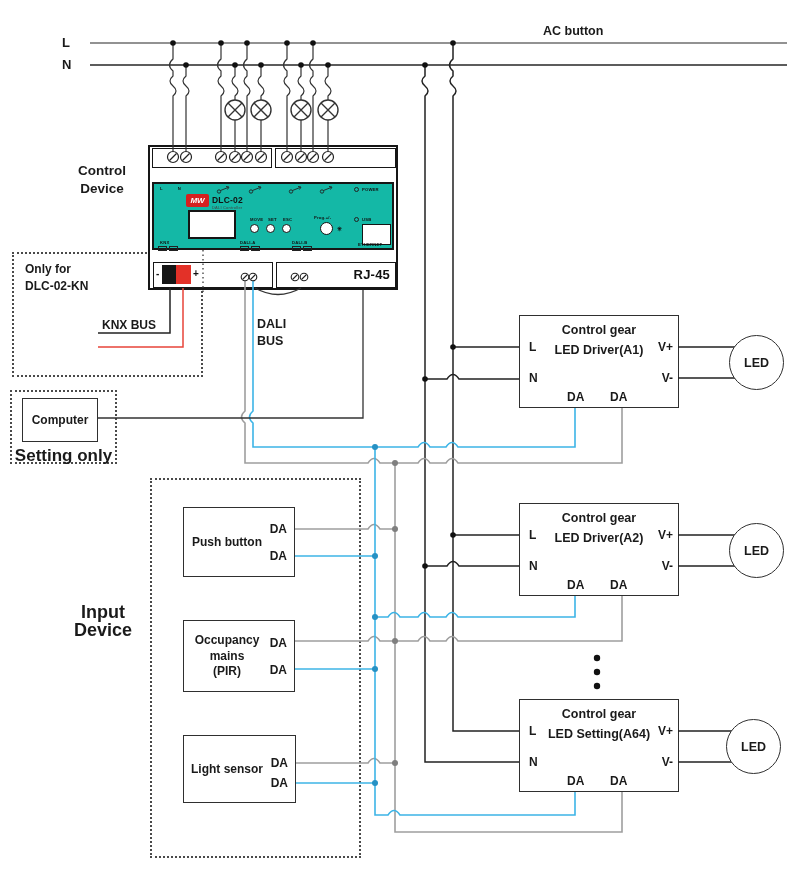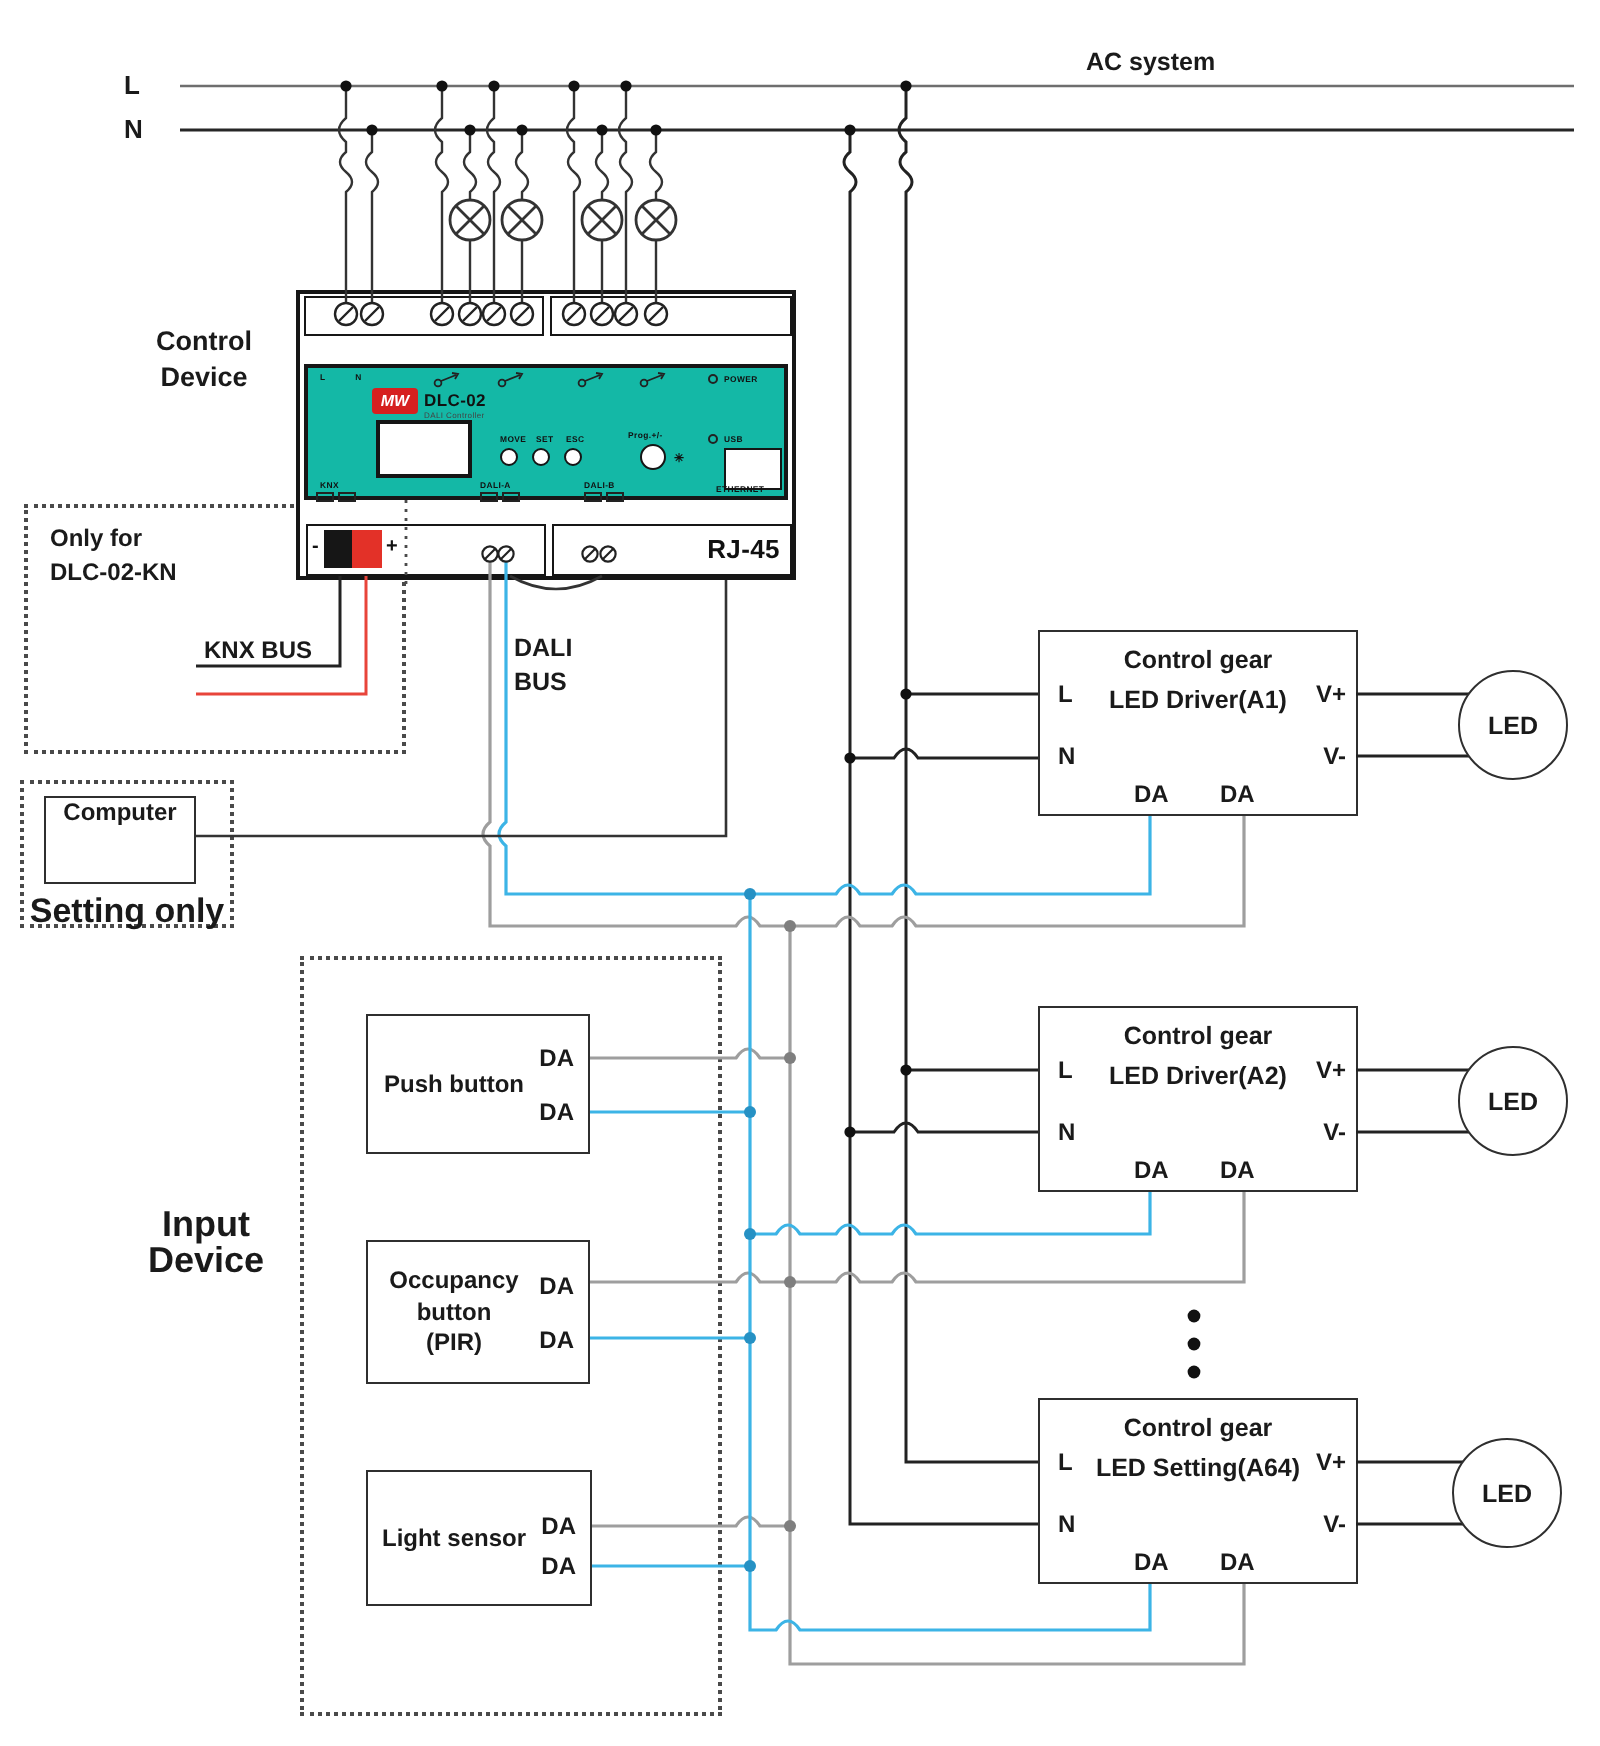--- a/index.html
+++ b/index.html
@@ -42,42 +42,42 @@
 <body>
 
 <div id="stage">
 
   <div class="dashedbox" style="left:12px;top:252px;width:191px;height:125px;"></div>
   <div class="dashedbox" style="left:10px;top:390px;width:107px;height:74px;"></div>
   <div class="dashedbox" style="left:150px;top:478px;width:211px;height:380px;"></div>
 
   <div class="lbl b700" style="left:62px;top:35px;font-size:13px;">L</div>
   <div class="lbl b700" style="left:62px;top:57px;font-size:13px;">N</div>
-  <div class="lbl b600" style="left:543px;top:24px;font-size:12.5px;">AC system</div>
+  <div class="lbl b600" style="left:543px;top:24px;font-size:12.5px;">AC button</div>
 
   <div class="lbl b700 center" style="left:68px;top:162px;width:68px;font-size:13.5px;line-height:17.5px;">
     <div>Control</div>
     <div>Device</div>
   </div>
   <div class="lbl b700 center" style="left:69px;top:604px;width:68px;font-size:18px;line-height:17.5px;">
     <div>Input</div>
     <div>Device</div>
   </div>
   <div class="lbl b600" style="left:25px;top:261px;font-size:12px;line-height:16.5px;">
     <div>Only for</div>
     <div>DLC-02-KN</div>
   </div>
   <div class="lbl b600" style="left:102px;top:318px;font-size:12px;">KNX BUS</div>
   <div class="lbl b600" style="left:257px;top:316px;font-size:12.5px;line-height:17px;">
     <div>DALI</div>
     <div>BUS</div>
   </div>
   <div class="lbl b600 center" style="left:10px;top:446px;width:107px;font-size:17px;">Setting only</div>
 
-  <div class="solidbox" style="left:22px;top:398px;width:76px;height:44px;display:flex;align-items:flex-start;justify-content:center;font-size:12px;font-weight:600;">
+  <div class="solidbox" style="left:22px;top:398px;width:76px;height:44px;display:flex;align-items:center;justify-content:center;font-size:12px;font-weight:600;">
     <span>Computer</span>
   </div>
 
   <div id="device">
     <div class="devrow" style="left:2px;top:1px;width:120px;height:20px;"></div>
     <div class="devrow" style="left:125px;top:1px;width:121px;height:20px;"></div>
 
     <div id="face">
       <div class="micro" style="left:6px;top:2px;letter-spacing:7px;">L  N</div>
       <svg class="abs" style="left:62px;top:1px;" width="120" height="9">
@@ -134,21 +134,21 @@
   </div>
 
   <div class="inbox" style="top:507px;width:112px;height:70px;">
     <div class="cap" style="top:27px;">Push button</div>
     <div class="da" style="top:14px;">DA</div>
     <div class="da" style="top:41px;">DA</div>
   </div>
   <div class="inbox" style="top:620px;width:112px;height:72px;">
     <div class="cap" style="top:12px;">
       <div>Occupancy</div>
-      <div>button</div>
+      <div>mains</div>
       <div>(PIR)</div>
     </div>
     <div class="da" style="top:15px;">DA</div>
     <div class="da" style="top:42px;">DA</div>
   </div>
   <div class="inbox" style="top:735px;width:113px;height:68px;">
     <div class="cap" style="top:26px;">Light sensor</div>
     <div class="da" style="top:20px;">DA</div>
     <div class="da" style="top:40px;">DA</div>
   </div>

